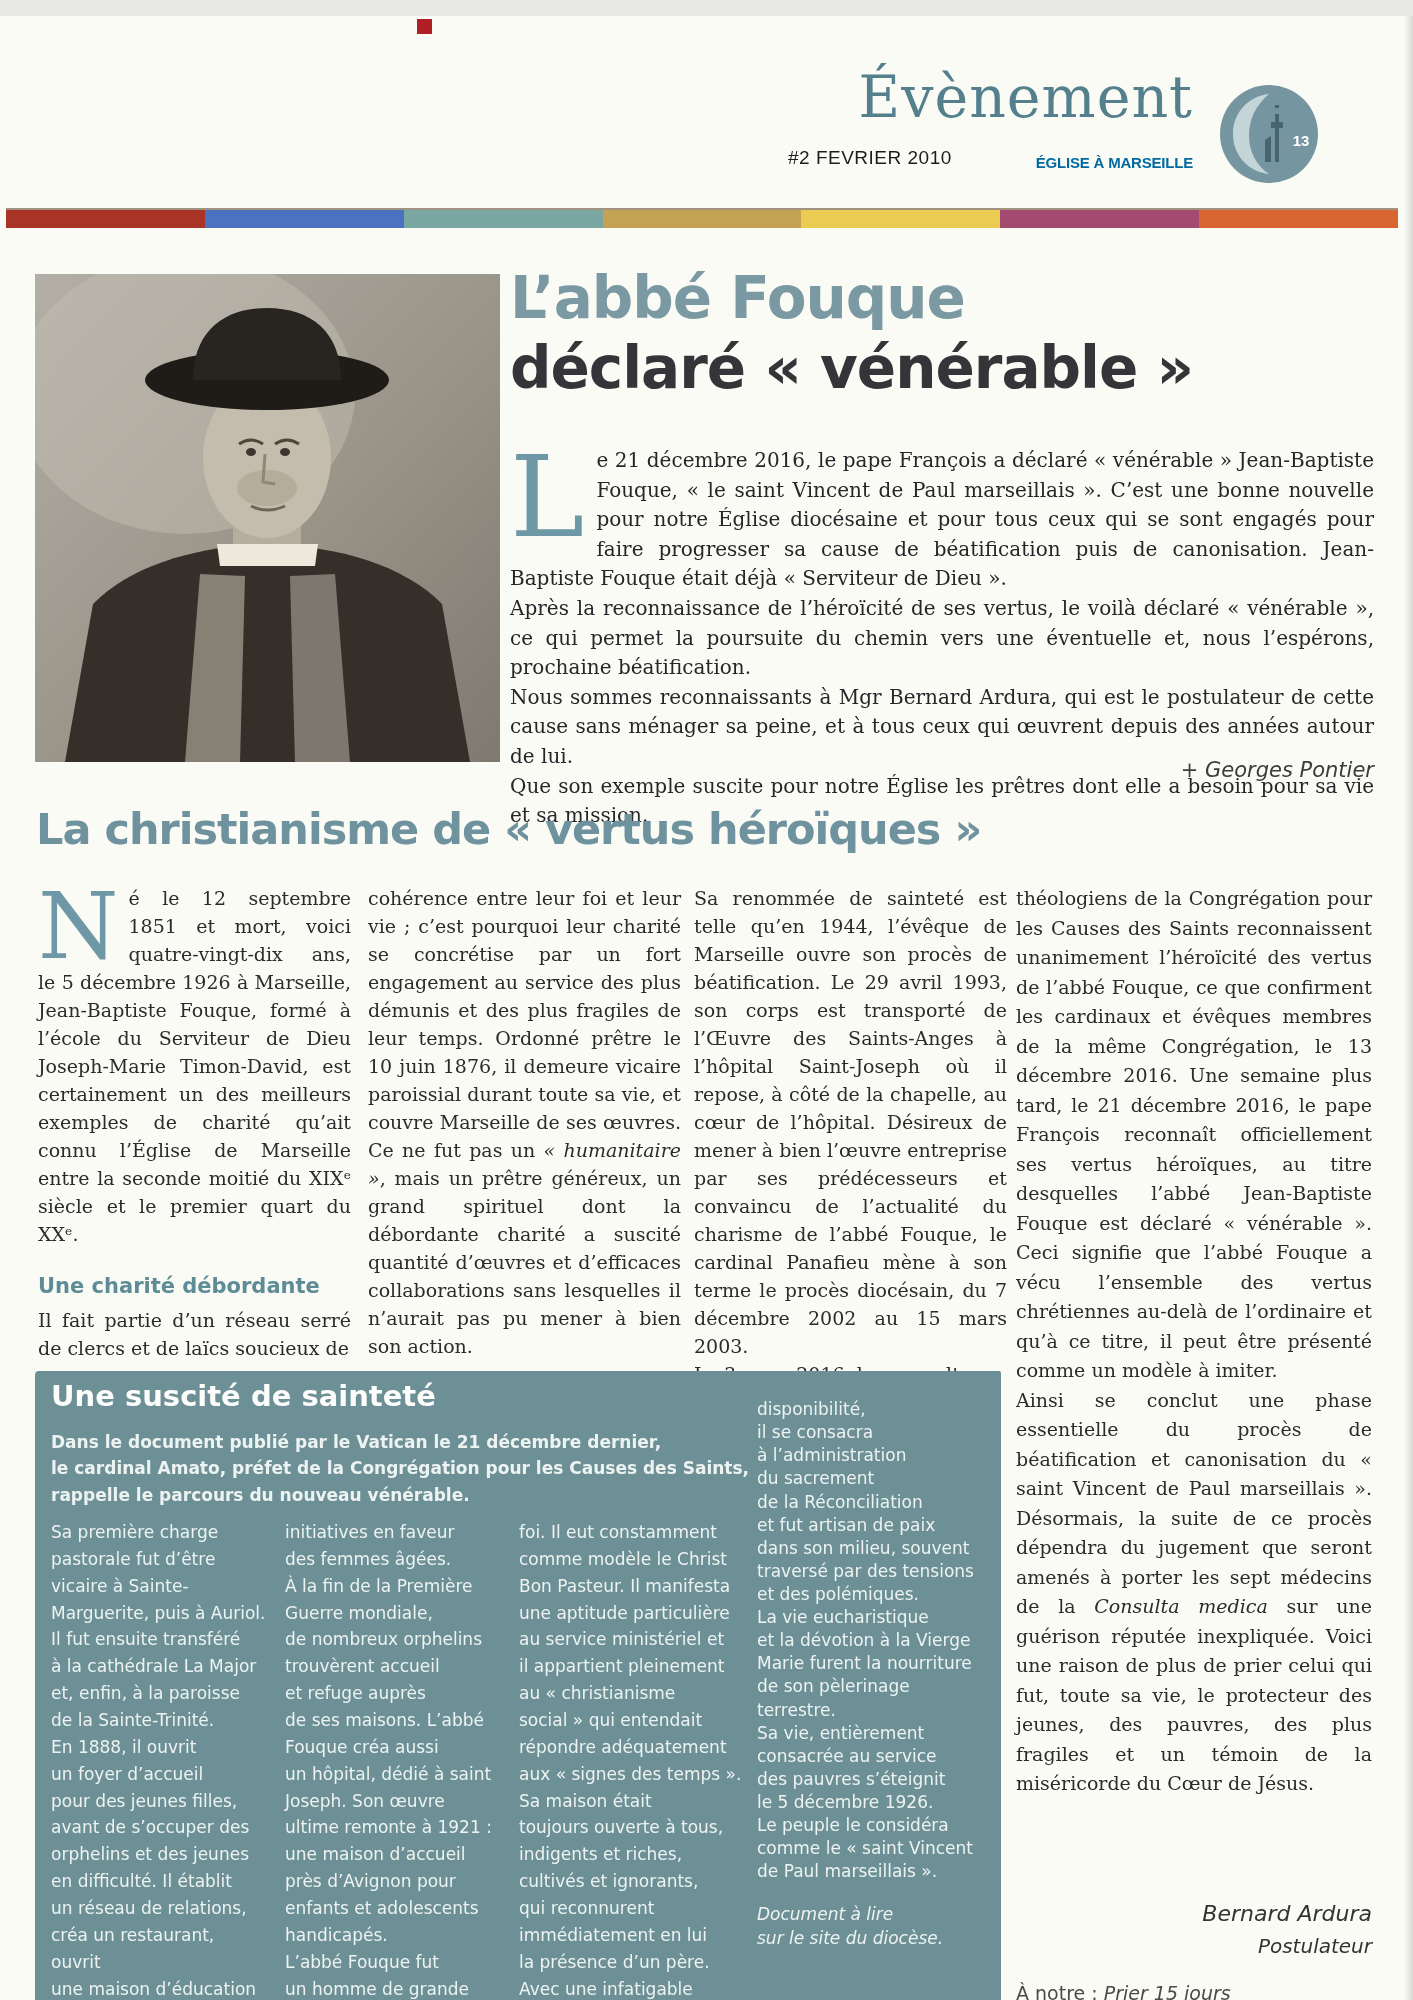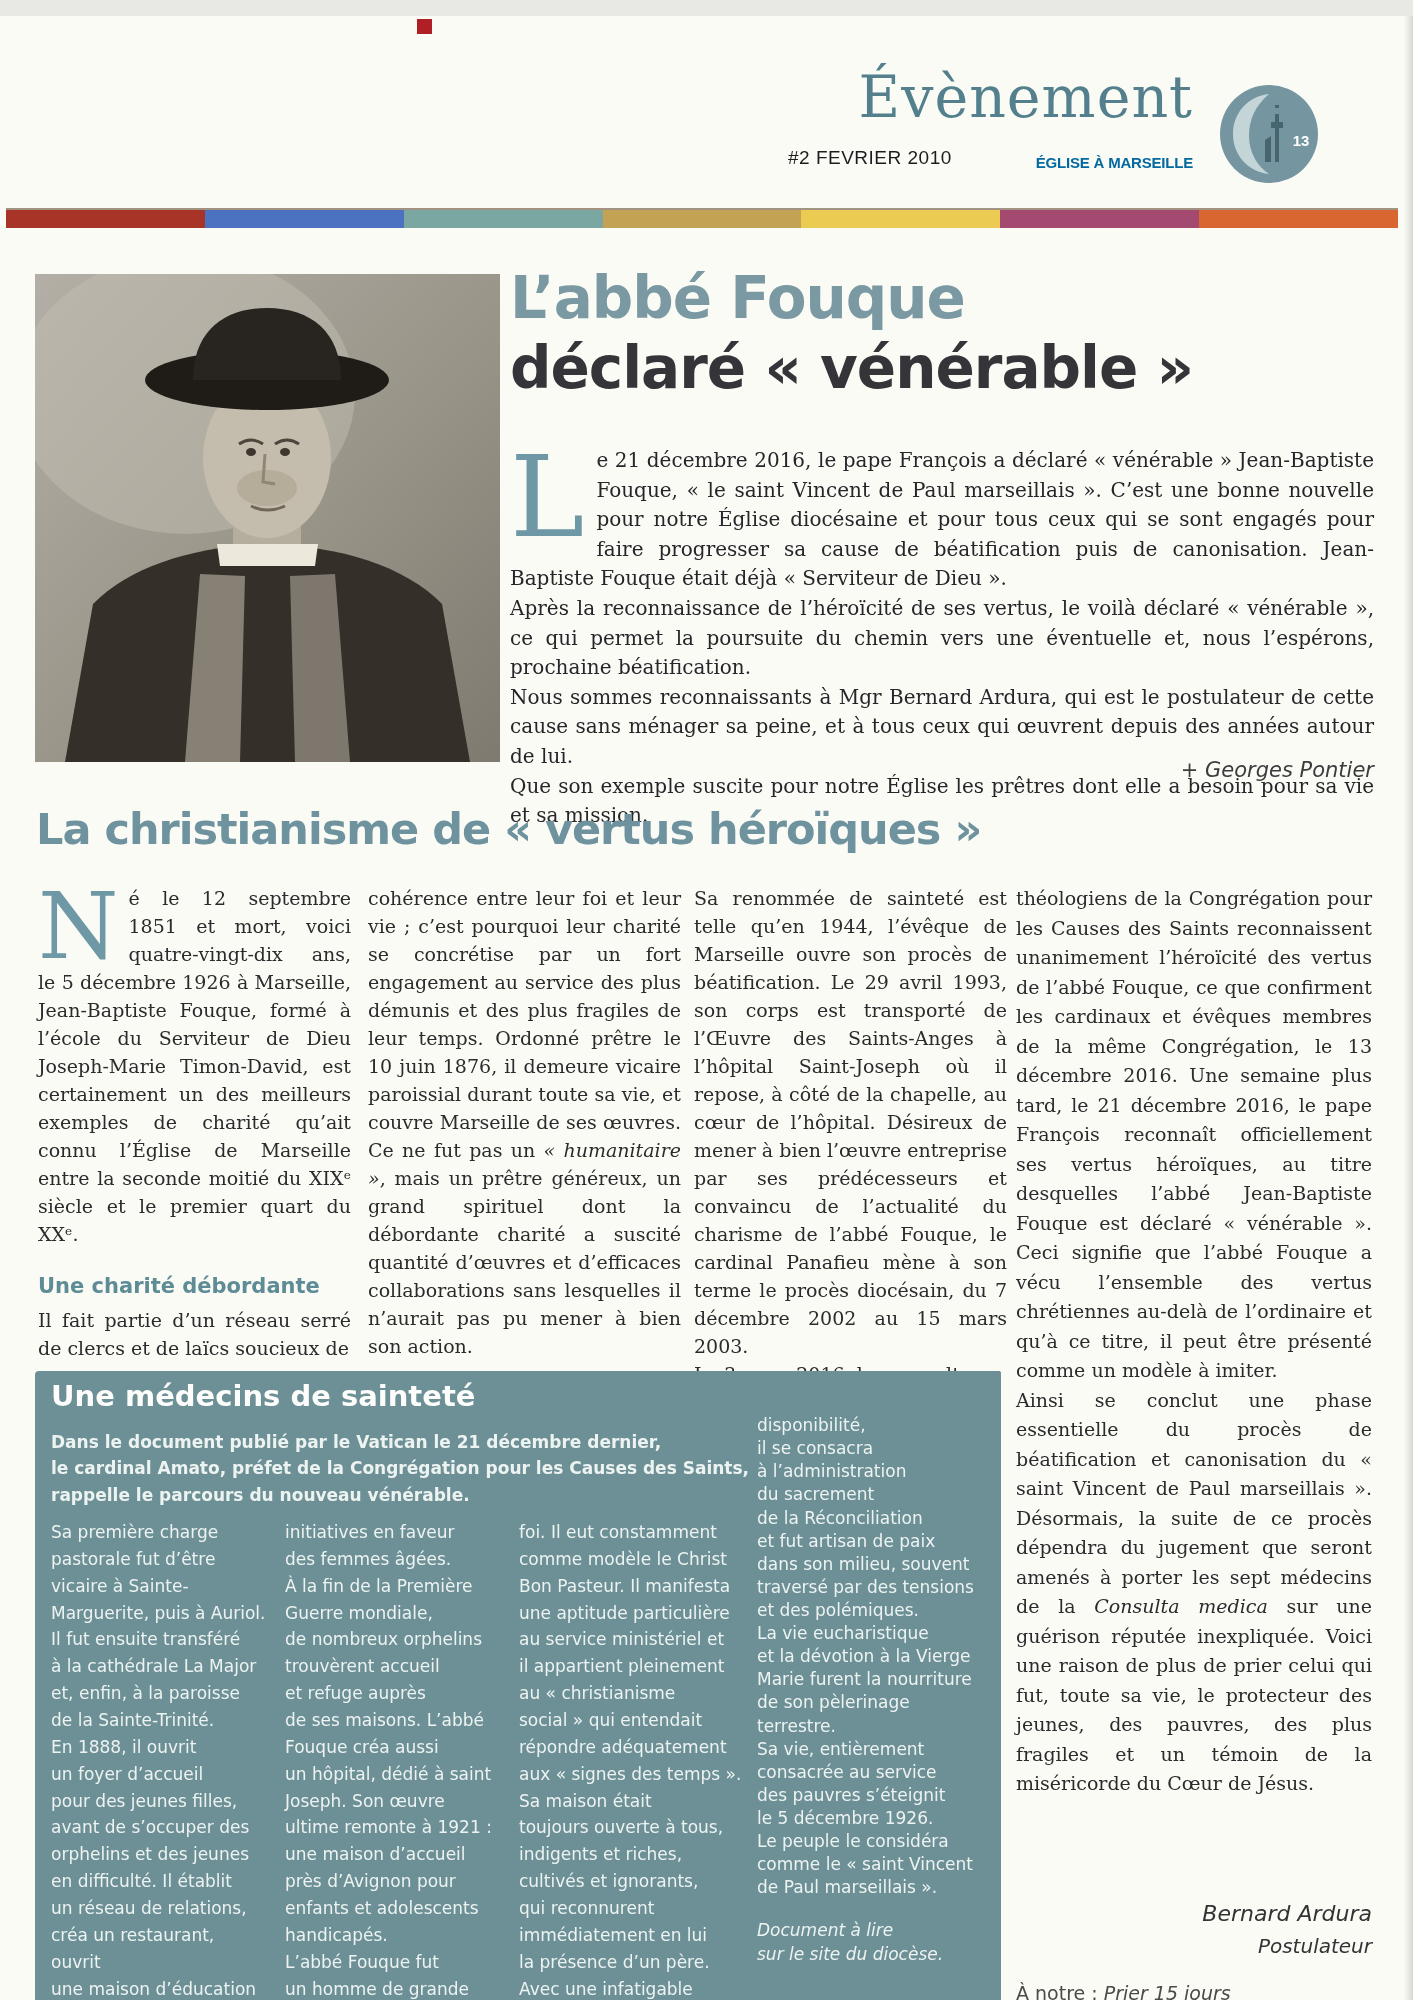--- a/index.html
+++ b/index.html
@@ -63,21 +63,21 @@
         line-height:30px;color:#4a4a48;white-space:pre-line;text-align:left;}
 
   
   .tealbox{position:absolute;left:35px;top:1355px;width:966px;height:638px;background:#6d9097;
         border-radius:4px;color:#edf3f1;font-family:"DejaVu Sans",sans-serif;}
   .box-heading{position:absolute;left:16px;top:8px;font-size:29px;font-weight:bold;color:#fdfdfb;}
   .box-intro{position:absolute;left:16px;top:58px;font-size:17px;font-weight:bold;line-height:1.55;
         white-space:pre-line;}
   .box-col{position:absolute;top:148px;width:216px;font-size:17px;line-height:1.58;white-space:pre-line;}
   .bc1{left:16px;} .bc2{left:250px;} .bc3{left:484px;width:224px;}
-  .bc4{left:722px;top:20px;width:234px;line-height:1.36;}
+  .bc4{left:722px;top:4px;width:234px;line-height:1.36;}
   .box-note{margin-top:20px;font-style:italic;white-space:pre-line;}
 </style>
 </head>
 <body>
 
 <div class="page">
 
   <div class="red-mark"></div>
 
   <div class="masthead-title">Évènement</div>
@@ -160,21 +160,21 @@
   <div class="col col4">
     <p>théologiens de la Congrégation pour les Causes des Saints reconnaissent unanimement l’héroïcité des vertus de l’abbé Fouque, ce que confirment les cardinaux et évêques membres de la même Congrégation, le 13 décembre 2016. Une semaine plus tard, le 21 décembre 2016, le pape François reconnaît officiellement ses vertus héroïques, au titre desquelles l’abbé Jean-Baptiste Fouque est déclaré « vénérable ». Ceci signifie que l’abbé Fouque a vécu l’ensemble des vertus chrétiennes au-delà de l’ordinaire et qu’à ce titre, il peut être présenté comme un modèle à imiter.</p>
     <p><span>Ainsi se conclut une phase essentielle du procès de béatification et canonisation du « saint Vincent de Paul marseillais ». Désormais, la suite de ce procès dépendra du jugement que seront amenés à porter les sept médecins de la </span><span class="it">Consulta medica</span><span> sur une guérison réputée inexpliquée. Voici une raison de plus de prier celui qui fut, toute sa vie, le protecteur des jeunes, des pauvres, des plus fragiles et un témoin de la miséricorde du Cœur de Jésus.</span></p>
     <p class="sig-block sig-name">Bernard Ardura</p>
     <p class="sig-role">Postulateur</p>
     <p class="readnote"><span>À notre : </span><span class="it">Prier 15 jours
 avec l’abbé Jean-Baptiste Fouque,</span></p>
   </div>
 
   <div class="tealbox">
-    <div class="box-heading">Une médecins de sainteté</div>
+    <div class="box-heading">Une suscité de sainteté</div>
     <div class="box-intro">Dans le document publié par le Vatican le 21 décembre dernier,
 le cardinal Amato, préfet de la Congrégation pour les Causes des Saints,
 rappelle le parcours du nouveau vénérable.</div>
     <div class="box-col bc1">Sa première charge
 pastorale fut d’être
 vicaire à Sainte-
 Marguerite, puis à Auriol.
 Il fut ensuite transféré
 à la cathédrale La Major
 et, enfin, à la paroisse

